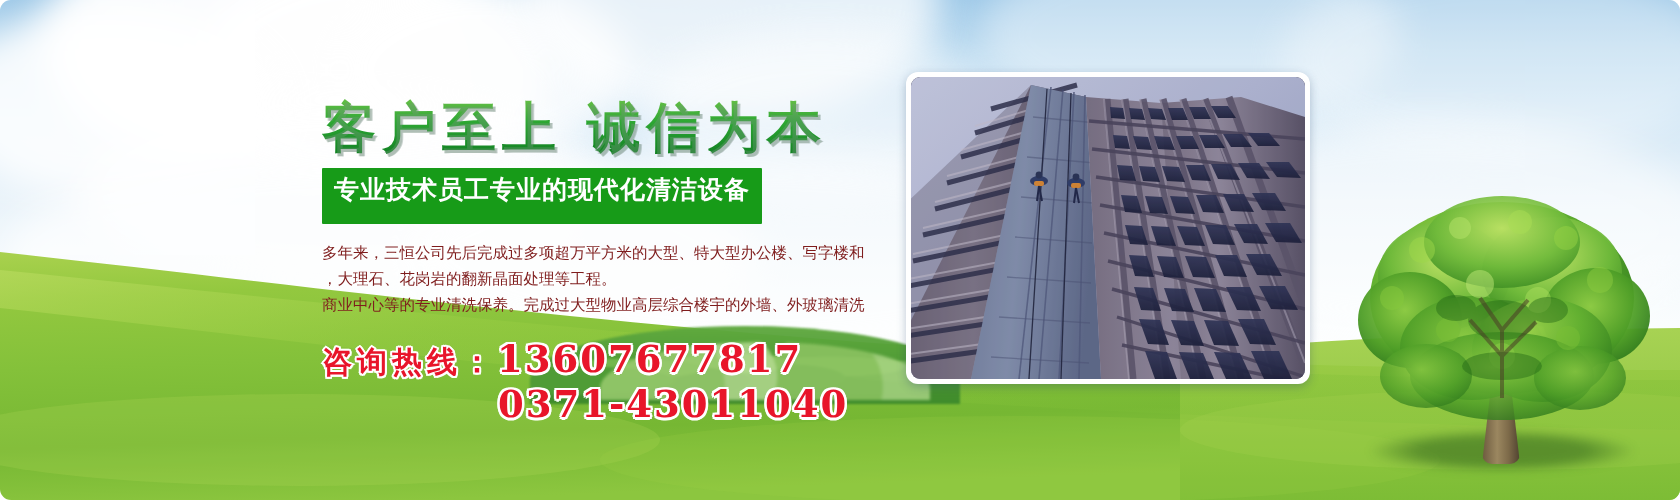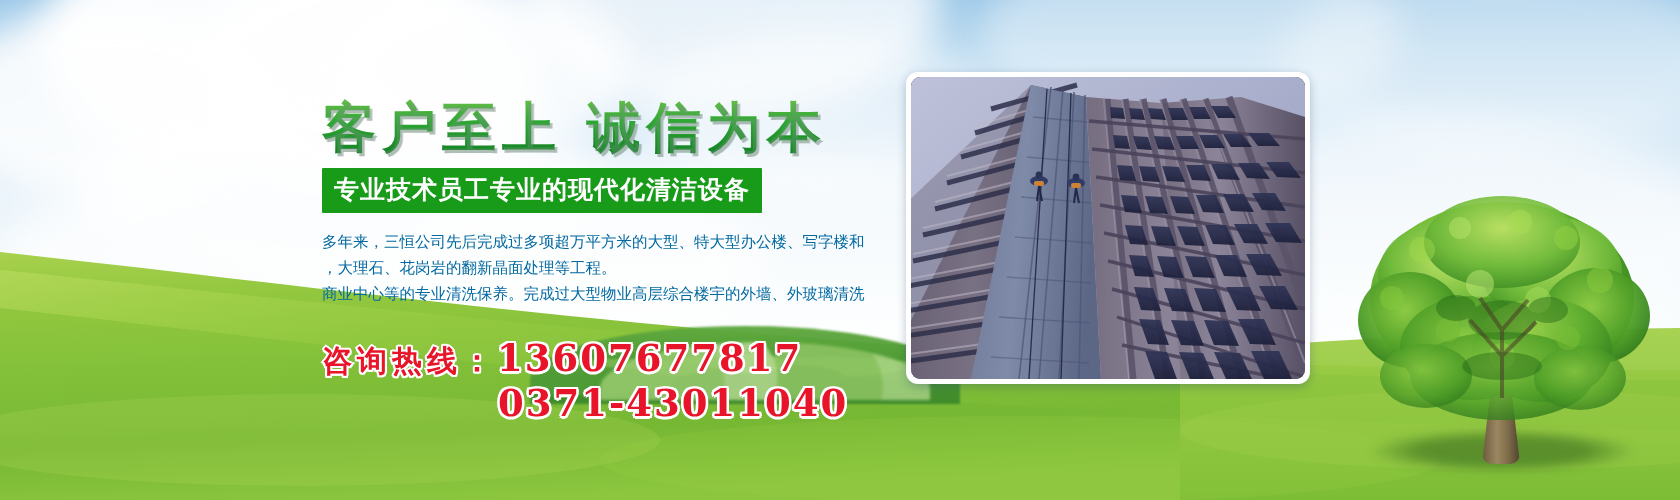--- a/index.html
+++ b/index.html
@@ -9,20 +9,21 @@
     font-family:"Liberation Sans","DejaVu Sans",sans-serif;
     background:#ffffff;
   }
 
   
   #banner{
     position:relative;
     width:1680px;height:500px;
     overflow:hidden;
     background:#eef6fb;
+    border-radius:11px;
   }
 
   
   .sky{
     position:absolute;left:0;top:0;width:1680px;height:500px;
     background:
       linear-gradient(to bottom,
         #9ec9e8 0%,
         #b9d9ef 10%,
         #d4e8f6 24%,
@@ -143,44 +144,44 @@
     color:rgba(105,130,120,.33);
     white-space:nowrap;line-height:1.15;
     z-index:0;
   }
   .headline-fg{position:relative;z-index:1;}
 
   .subbar{
     display:inline-block;
     margin-top:10px;
     background:#179b18;
-    padding:5px 12px 7px 12px;
+    padding:5px 12px 18px 12px;
     border-radius:1px;
   }
   .subbar span{
     font-family:"DejaVu Sans","Liberation Sans",sans-serif;
     font-size:25px;
     font-weight:700;
     letter-spacing:1px;
     color:#ffffff;
     white-space:nowrap;
   }
 
   .body-copy{
     margin:16px 0 0 0;
     width:560px;
     font-family:"DejaVu Sans","Liberation Sans",sans-serif;
     font-size:15.5px;
     line-height:26px;
-    color:#0369a1;
+    color:#7f1d1d;
     text-align:justify;
   }
   .body-copy p{margin:0;}
 
-  .hotline{margin-top:32px;}
+  .hotline{margin-top:22px;}
   .hot-row{
     font-family:"DejaVu Serif","Liberation Serif",serif;
     font-weight:700;
     white-space:nowrap;
     line-height:1.05;
   }
   .hot-label{
     font-size:30px;
     letter-spacing:5px;
     color:#e8152a;

